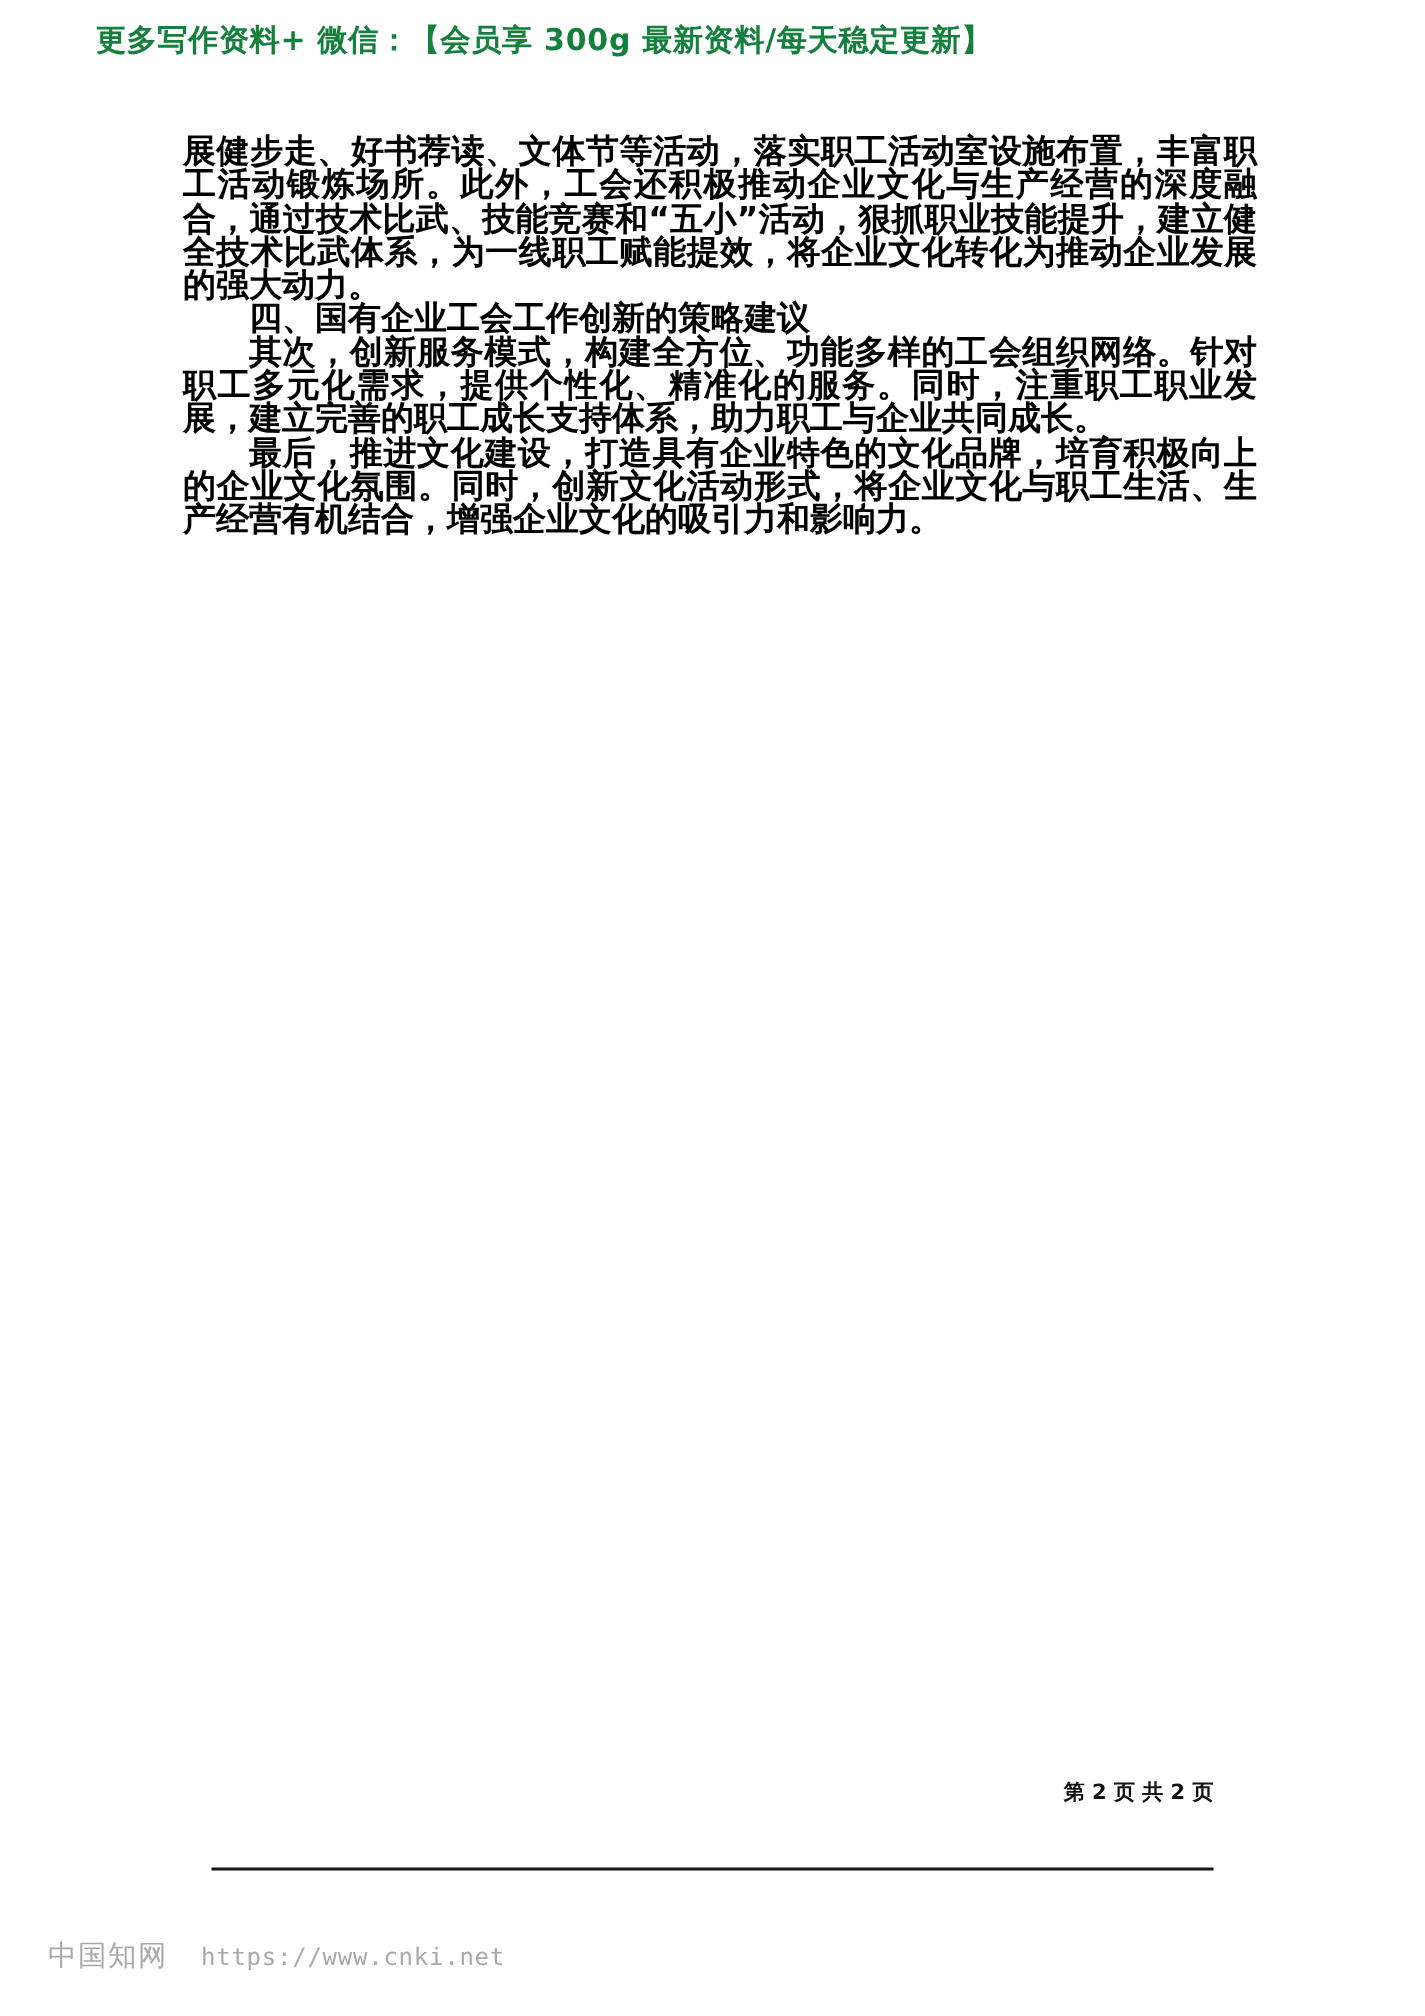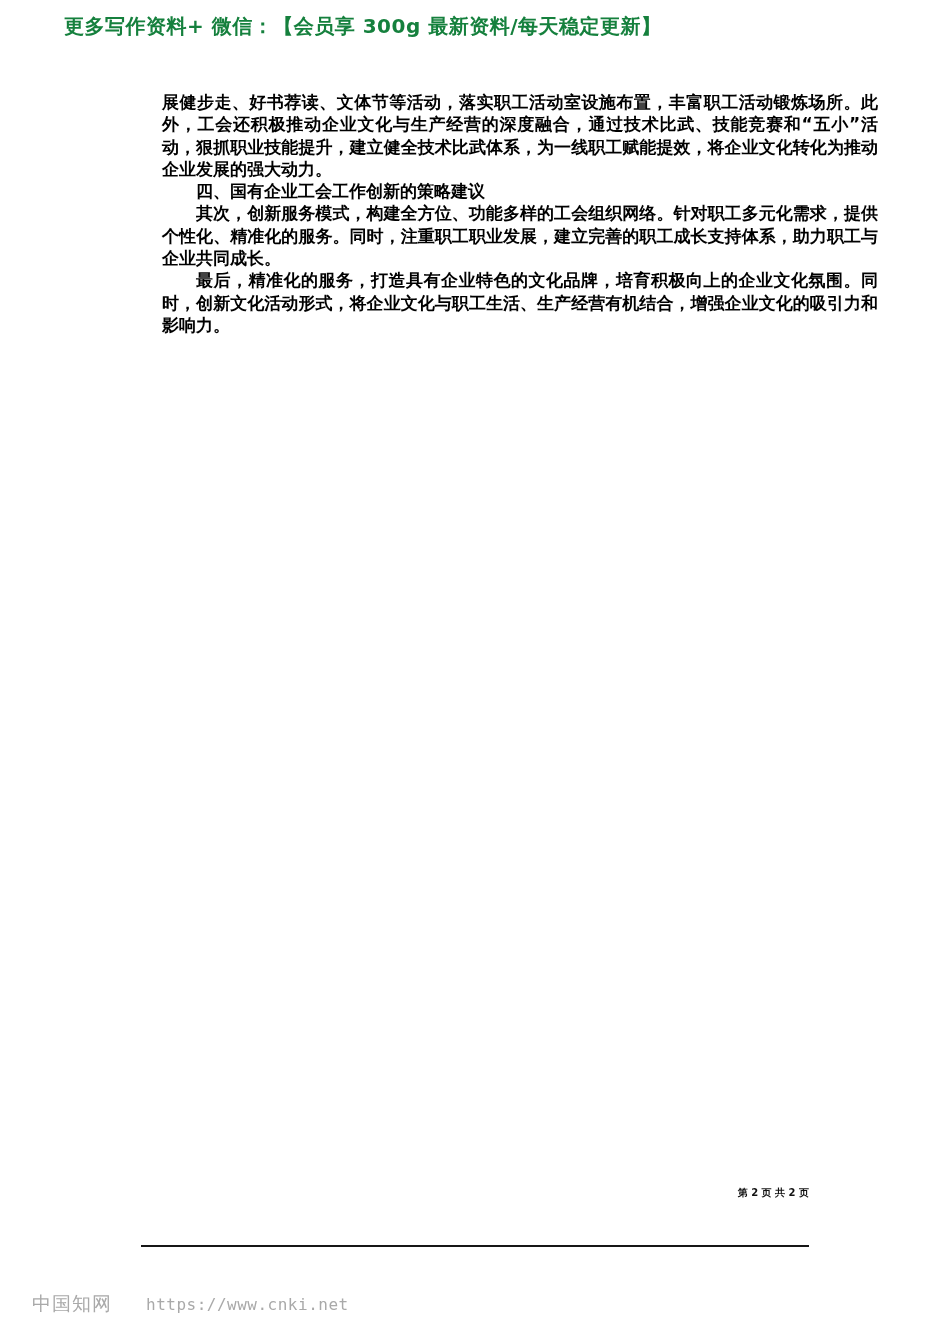--- a/index.html
+++ b/index.html
@@ -22,41 +22,40 @@
     font-size: 20px;
     font-weight: bold;
     letter-spacing: 0.5px;
     white-space: nowrap;
   }
   .content {
     position: absolute;
     left: 122px;
     top: 91px;
     width: 716px;
-    font-size: 17px;
+    font-size: 22px;
     line-height: 22.3px;
     text-align: justify;
     color: #000000;
     font-weight: 600;
-    margin-left: 40px;
   }
   .content p {
     margin: 0;
     padding: 0;
   }
   .content p.indent {
     text-indent: 2em;
   }
   .pagenum {
     position: absolute;
     left: 141px;
     top: 1186px;
     width: 668px;
     text-align: right;
-    font-size: 10px;
+    font-size: 14px;
     color: #111111;
     font-weight: 600;
   }
   .divider {
     position: absolute;
     left: 141px;
     top: 1245px;
     width: 668px;
     height: 2px;
     background: #161616;
@@ -69,34 +68,34 @@
     white-space: nowrap;
   }
   .wm-brand {
     font-family: "DejaVu Serif", serif;
     font-size: 19px;
     letter-spacing: 1px;
   }
   .wm-url {
     font-family: "DejaVu Sans Mono", monospace;
     font-size: 16px;
-    margin-left: 34px;
+    margin-left: 22px;
     letter-spacing: 0.5px;
   }
 </style>
 </head>
 <body>
 
 <div class="promo">更多写作资料+ 微信：【会员享 300g 最新资料/每天稳定更新】</div>
 
 <div class="content">
   <p>展健步走、好书荐读、文体节等活动，落实职工活动室设施布置，丰富职工活动锻炼场所。此外，工会还积极推动企业文化与生产经营的深度融合，通过技术比武、技能竞赛和“五小”活动，狠抓职业技能提升，建立健全技术比武体系，为一线职工赋能提效，将企业文化转化为推动企业发展的强大动力。</p>
   <p class="indent">四、国有企业工会工作创新的策略建议</p>
   <p class="indent">其次，创新服务模式，构建全方位、功能多样的工会组织网络。针对职工多元化需求，提供个性化、精准化的服务。同时，注重职工职业发展，建立完善的职工成长支持体系，助力职工与企业共同成长。</p>
-  <p class="indent">最后，精准化的服务，打造具有企业特色的文化品牌，培育积极向上的企业文化氛围。同时，创新文化活动形式，将企业文化与职工生活、生产经营有机结合，增强企业文化的吸引力和影响力。</p>
+  <p class="indent">最后，推进文化建设，打造具有企业特色的文化品牌，培育积极向上的企业文化氛围。同时，创新文化活动形式，将企业文化与职工生活、生产经营有机结合，增强企业文化的吸引力和影响力。</p>
 </div>
 
 <div class="pagenum">第 2 页 共 2 页</div>
 
 <div class="divider"></div>
 
 <div class="watermark">
   <span class="wm-brand">中国知网</span><span class="wm-url">https://www.cnki.net</span>
 </div>
 

